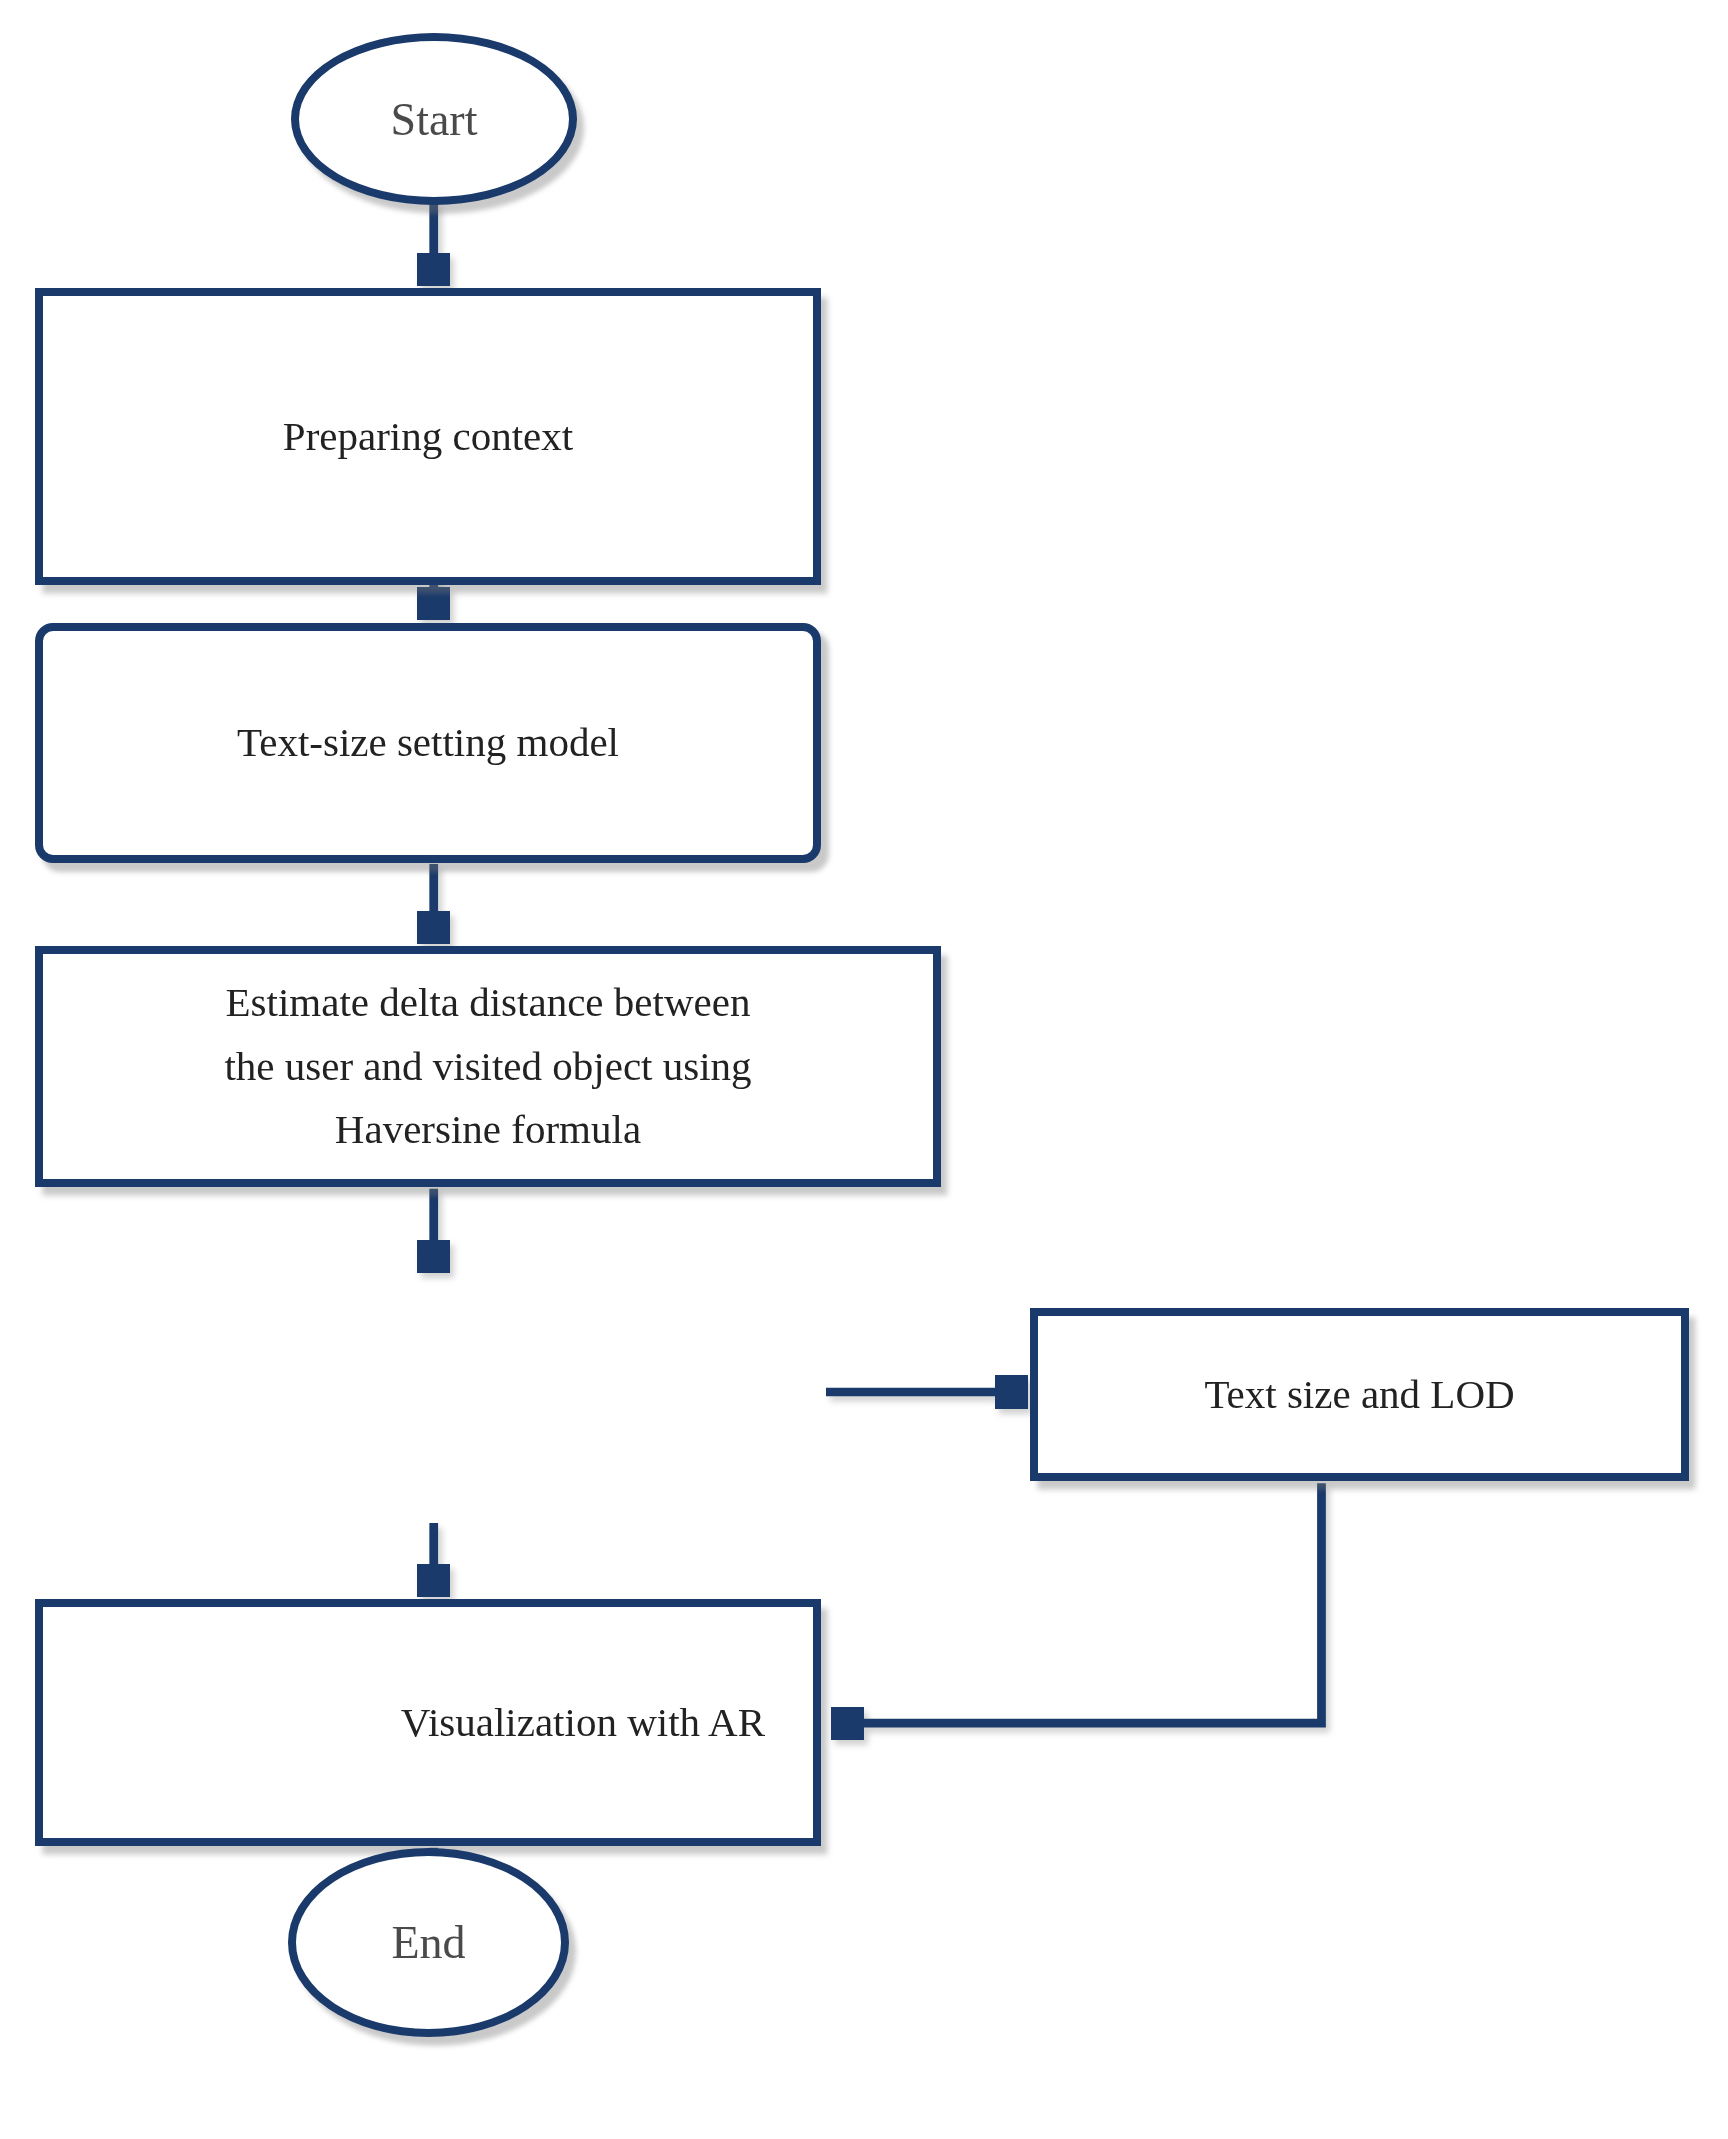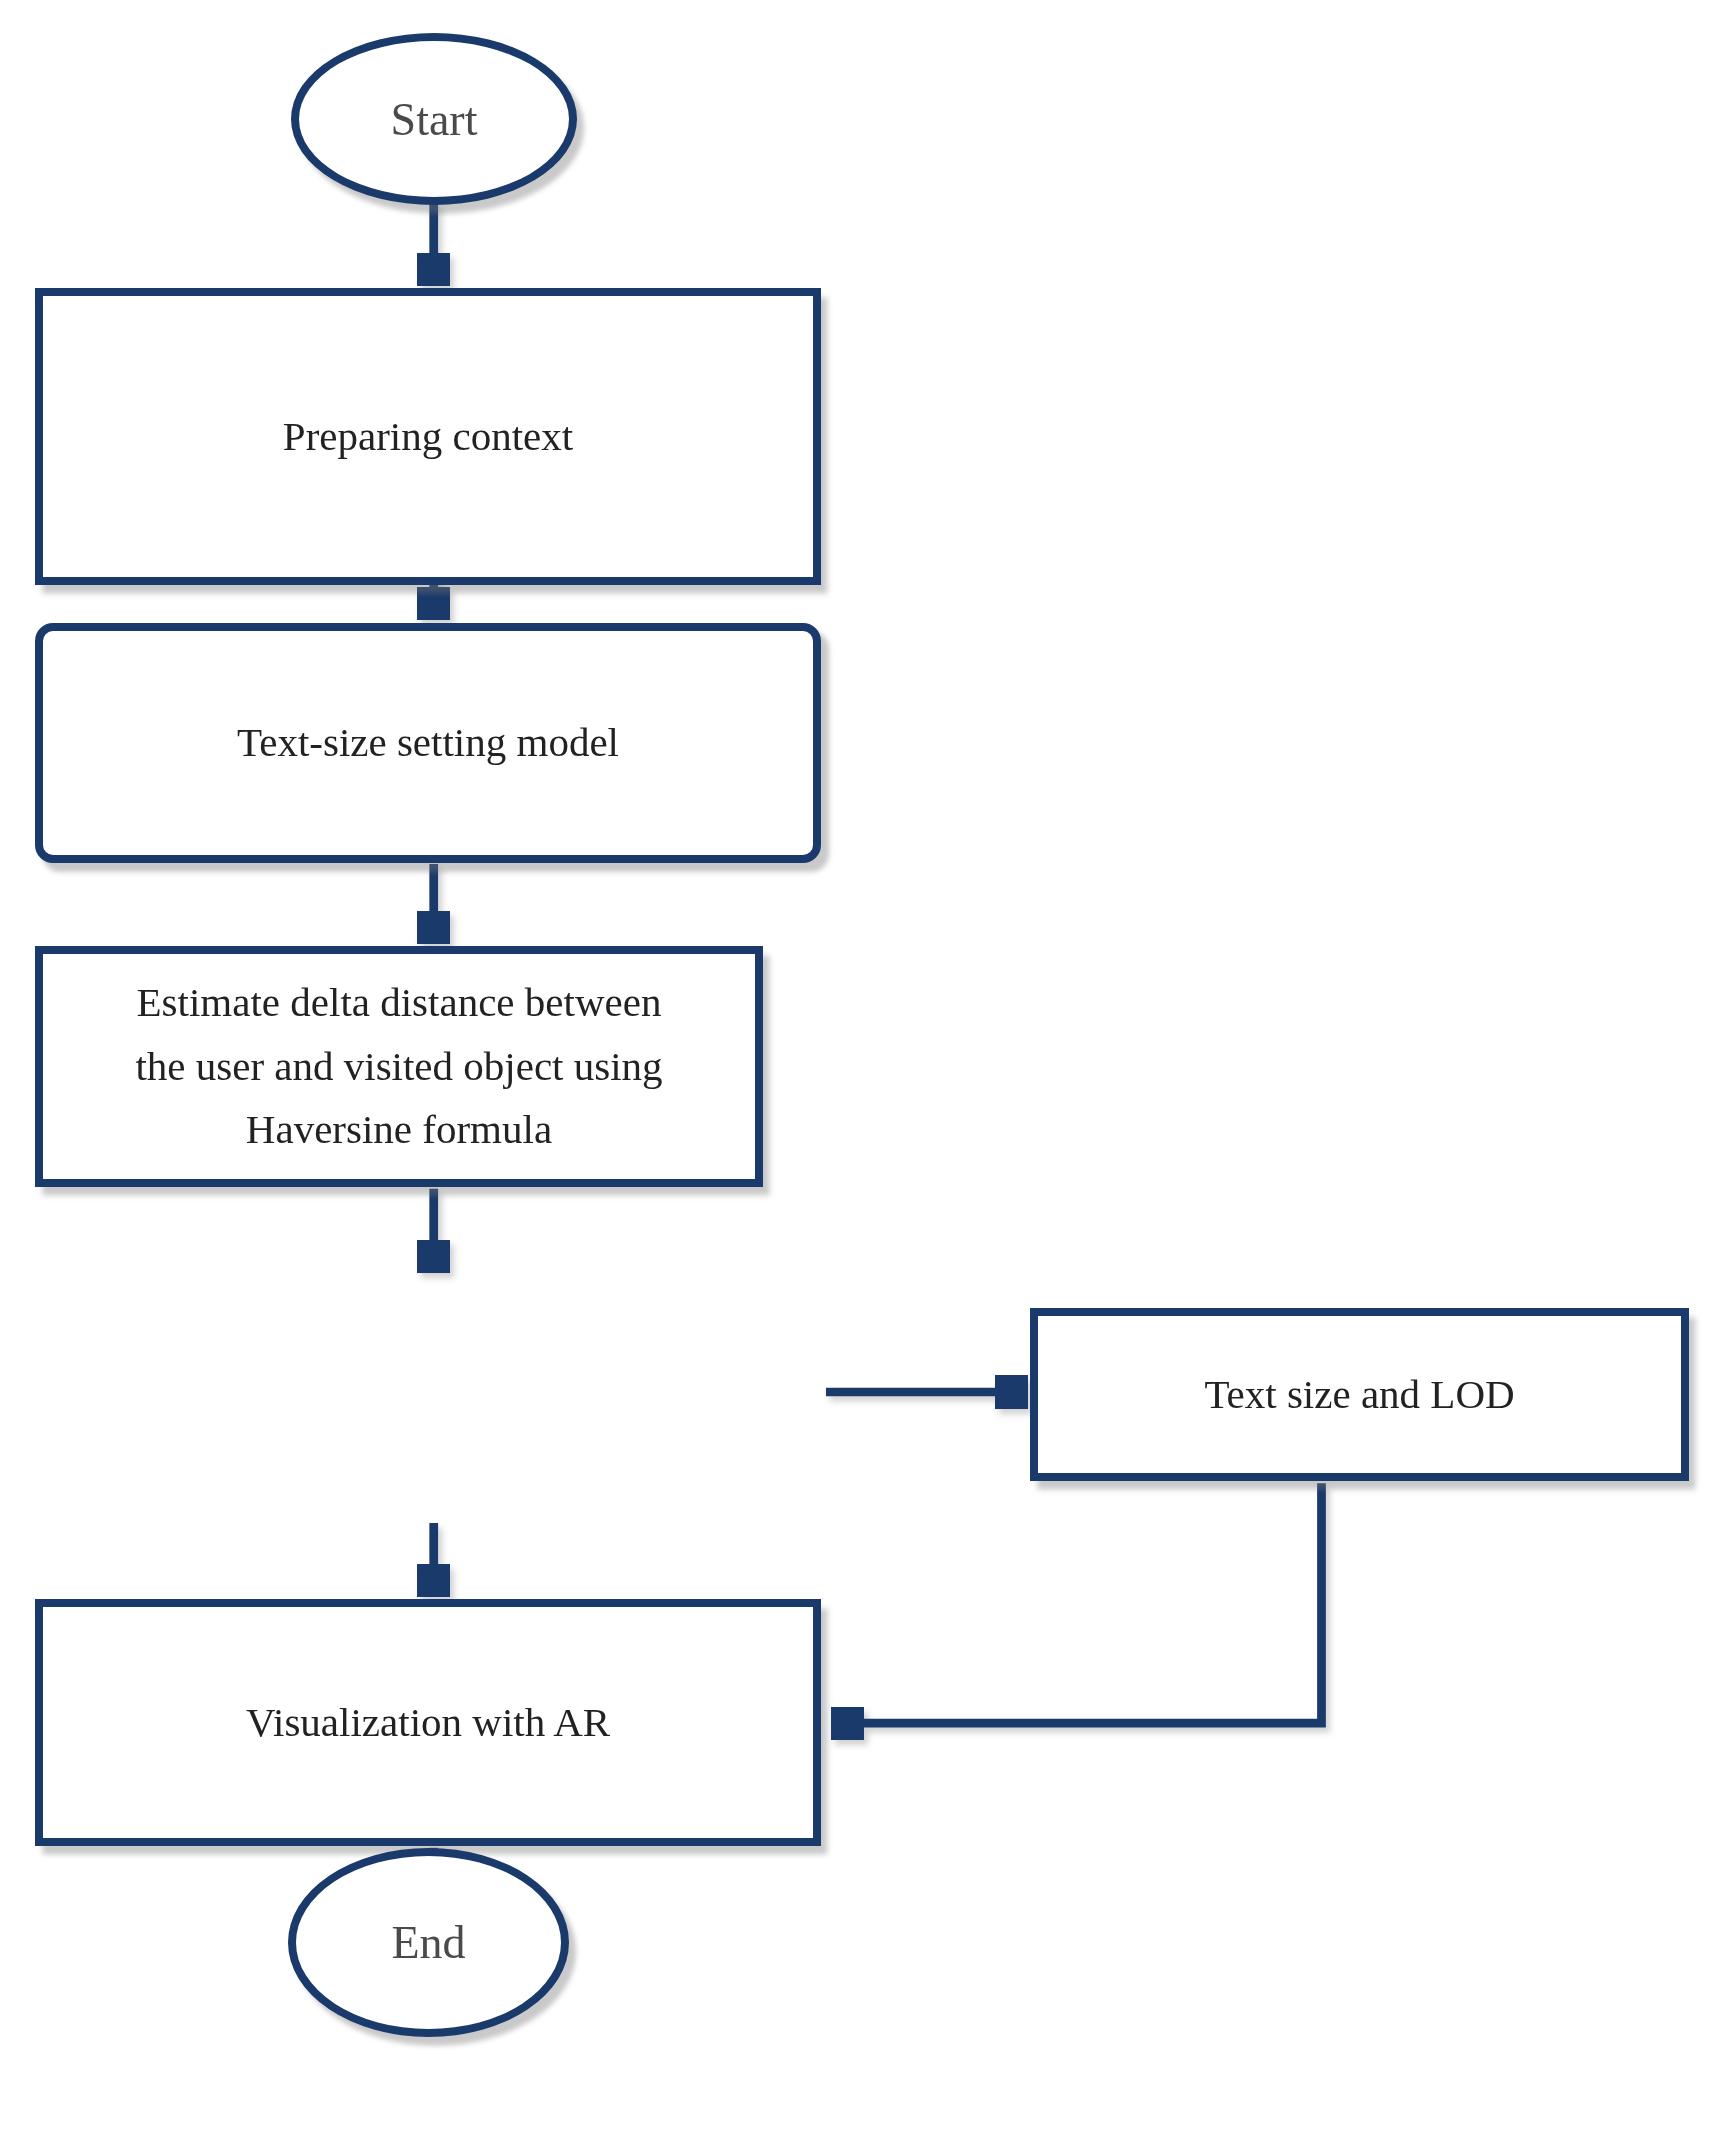--- a/index.html
+++ b/index.html
@@ -54,24 +54,24 @@
   }
   .terminal{
     border-radius:50%;
     font-size:46px;
     color:var(--terminal-text);
   }
   
   .n-start{left:291px;top:33px;width:286px;height:172px;}
   .n-preparing{left:35px;top:288px;width:786px;height:297px;}
   .n-textsize{left:35px;top:623px;width:786px;height:240px;border-radius:18px;}
-  .n-estimate{left:35px;top:946px;width:728px;height:241px;}
+  .n-estimate{left:35px;top:946px;width:906px;height:241px;}
   .n-lod{left:35px;top:1275px;width:786px;height:246px;}
   .n-textlod{left:1030px;top:1308px;width:659px;height:173px;}
-  .n-visual{left:35px;top:1599px;width:786px;height:247px;}
+  .n-visual{left:35px;top:1599px;width:786px;height:247px;justify-content:flex-end;}
   .n-end{left:288px;top:1848px;width:281px;height:189px;}
 </style>
 </head>
 <body>
 
 <div class="canvas">
 
   <svg class="arrows" viewBox="0 0 2177 2695" xmlns="http://www.w3.org/2000/svg">
     <defs>
       <marker id="ah" viewBox="0 0 10 10" refX="8.5" refY="5" markerWidth="3.8" markerHeight="3.8" orient="auto" markerUnits="strokeWidth">

